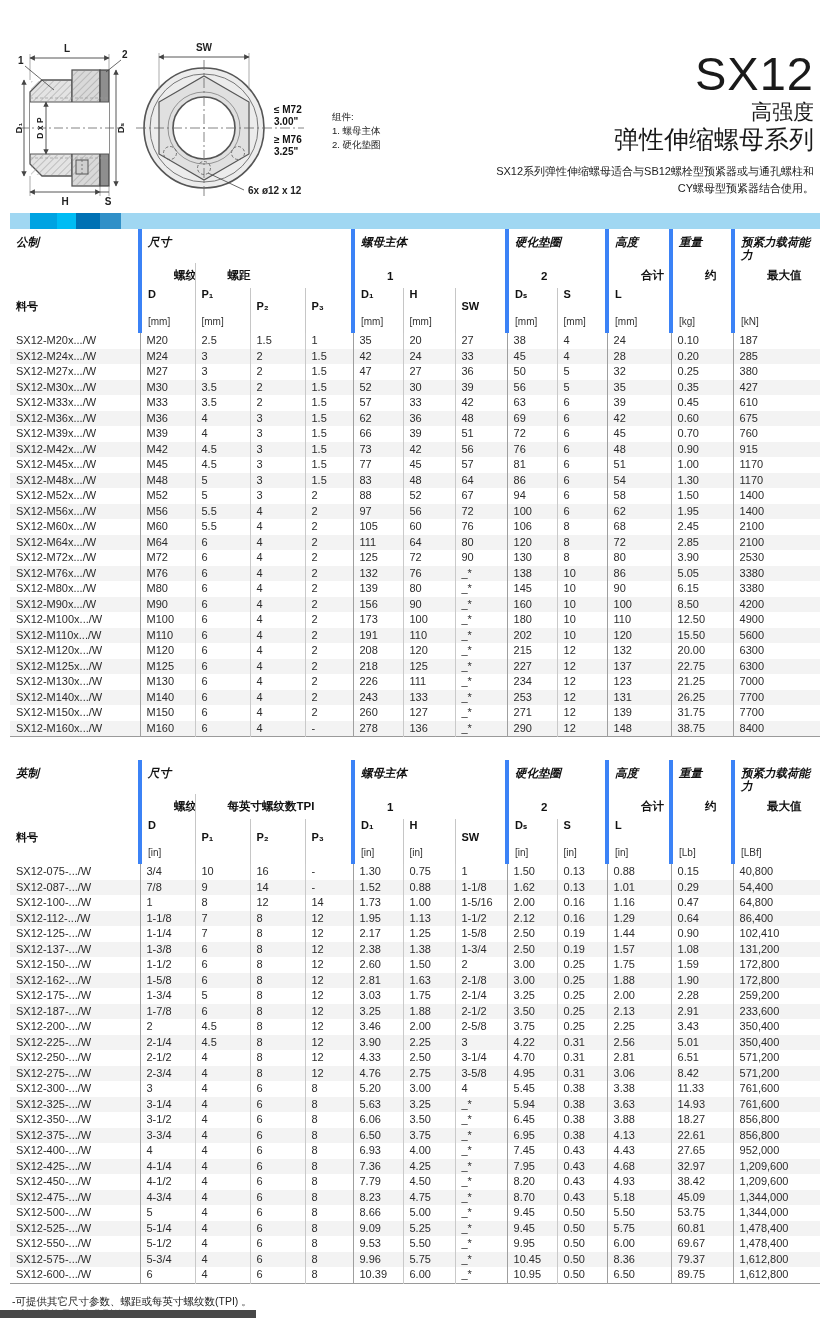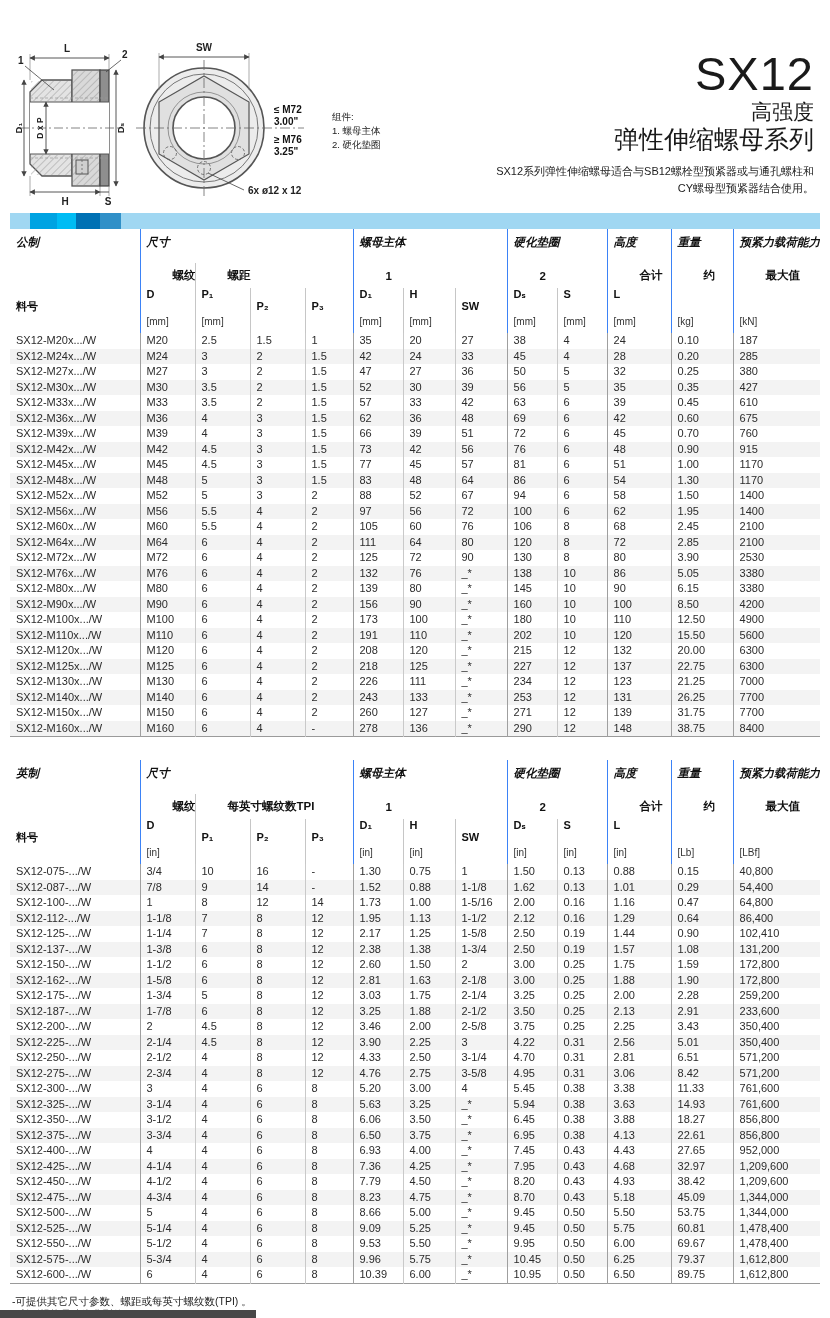--- a/index.html
+++ b/index.html
@@ -28,21 +28,21 @@
   .w-part{width:130px}.w-d{width:55px}.w-p{width:55px}.w-p3{width:48px}.w-d1{width:50px}
   .w-h{width:52px}.w-sw{width:52px}.w-ds{width:50px}.w-s{width:50px}.w-l{width:64px}
   .w-kg{width:62px}.w-kn{width:87px}
   .data-table th,.data-table td{font-size:11px;text-align:left;padding:0 0 0 6px;white-space:nowrap;overflow:hidden;color:#2b2b2b;}
   .data-table th{color:#111;}
   .hrow-a th{font-weight:bold;font-size:11.5px;vertical-align:top;padding-top:7px;height:27px;line-height:13px;white-space:normal;font-style:italic;}
   .hrow-b th{font-weight:bold;font-size:11.5px;vertical-align:middle;height:25px;padding-left:32px;}
   .hrow-c th{vertical-align:bottom;padding-bottom:5px;height:33px;}
   .cn{display:block;font-weight:bold;font-size:11px;line-height:12px;}
   .cu{display:block;font-weight:normal;font-size:10px;line-height:12px;color:#333;margin-top:16px;}
-  .bl-dark{border-left:1px solid #3b82f6;}
+  .bl-dark{border-left:4px solid #3b82f6;}
   .bl-light{border-left:1px solid #c6c6c6;}
   .center{text-align:center;padding-left:0;}
   .indent{padding-left:14px;}
   .data-table tbody td{line-height:15.5px;height:15.5px;}
   .data-table tbody tr:nth-child(even) td{background:#f3f3f3;}
   .data-table tbody td:nth-child(2),.data-table tbody td:nth-child(6),
   .data-table tbody td:nth-child(9),.data-table tbody td:nth-child(11),
   .data-table tbody td:nth-child(12),.data-table tbody td:nth-child(13){border-left:1px solid #9f9f9f;}
   .data-table tbody td:nth-child(3),.data-table tbody td:nth-child(4),
   .data-table tbody td:nth-child(5),.data-table tbody td:nth-child(7),
@@ -1137,21 +1137,21 @@
           <td>SX12-575-.../W</td>
           <td>5-3/4</td>
           <td>4</td>
           <td>6</td>
           <td>8</td>
           <td>9.96</td>
           <td>5.75</td>
           <td>_*</td>
           <td>10.45</td>
           <td>0.50</td>
-          <td>6.25</td>
+          <td>8.36</td>
           <td>79.37</td>
           <td>1,612,800</td>
         </tr>
         <tr>
           <td>SX12-600-.../W</td>
           <td>6</td>
           <td>4</td>
           <td>6</td>
           <td>8</td>
           <td>10.39</td>

